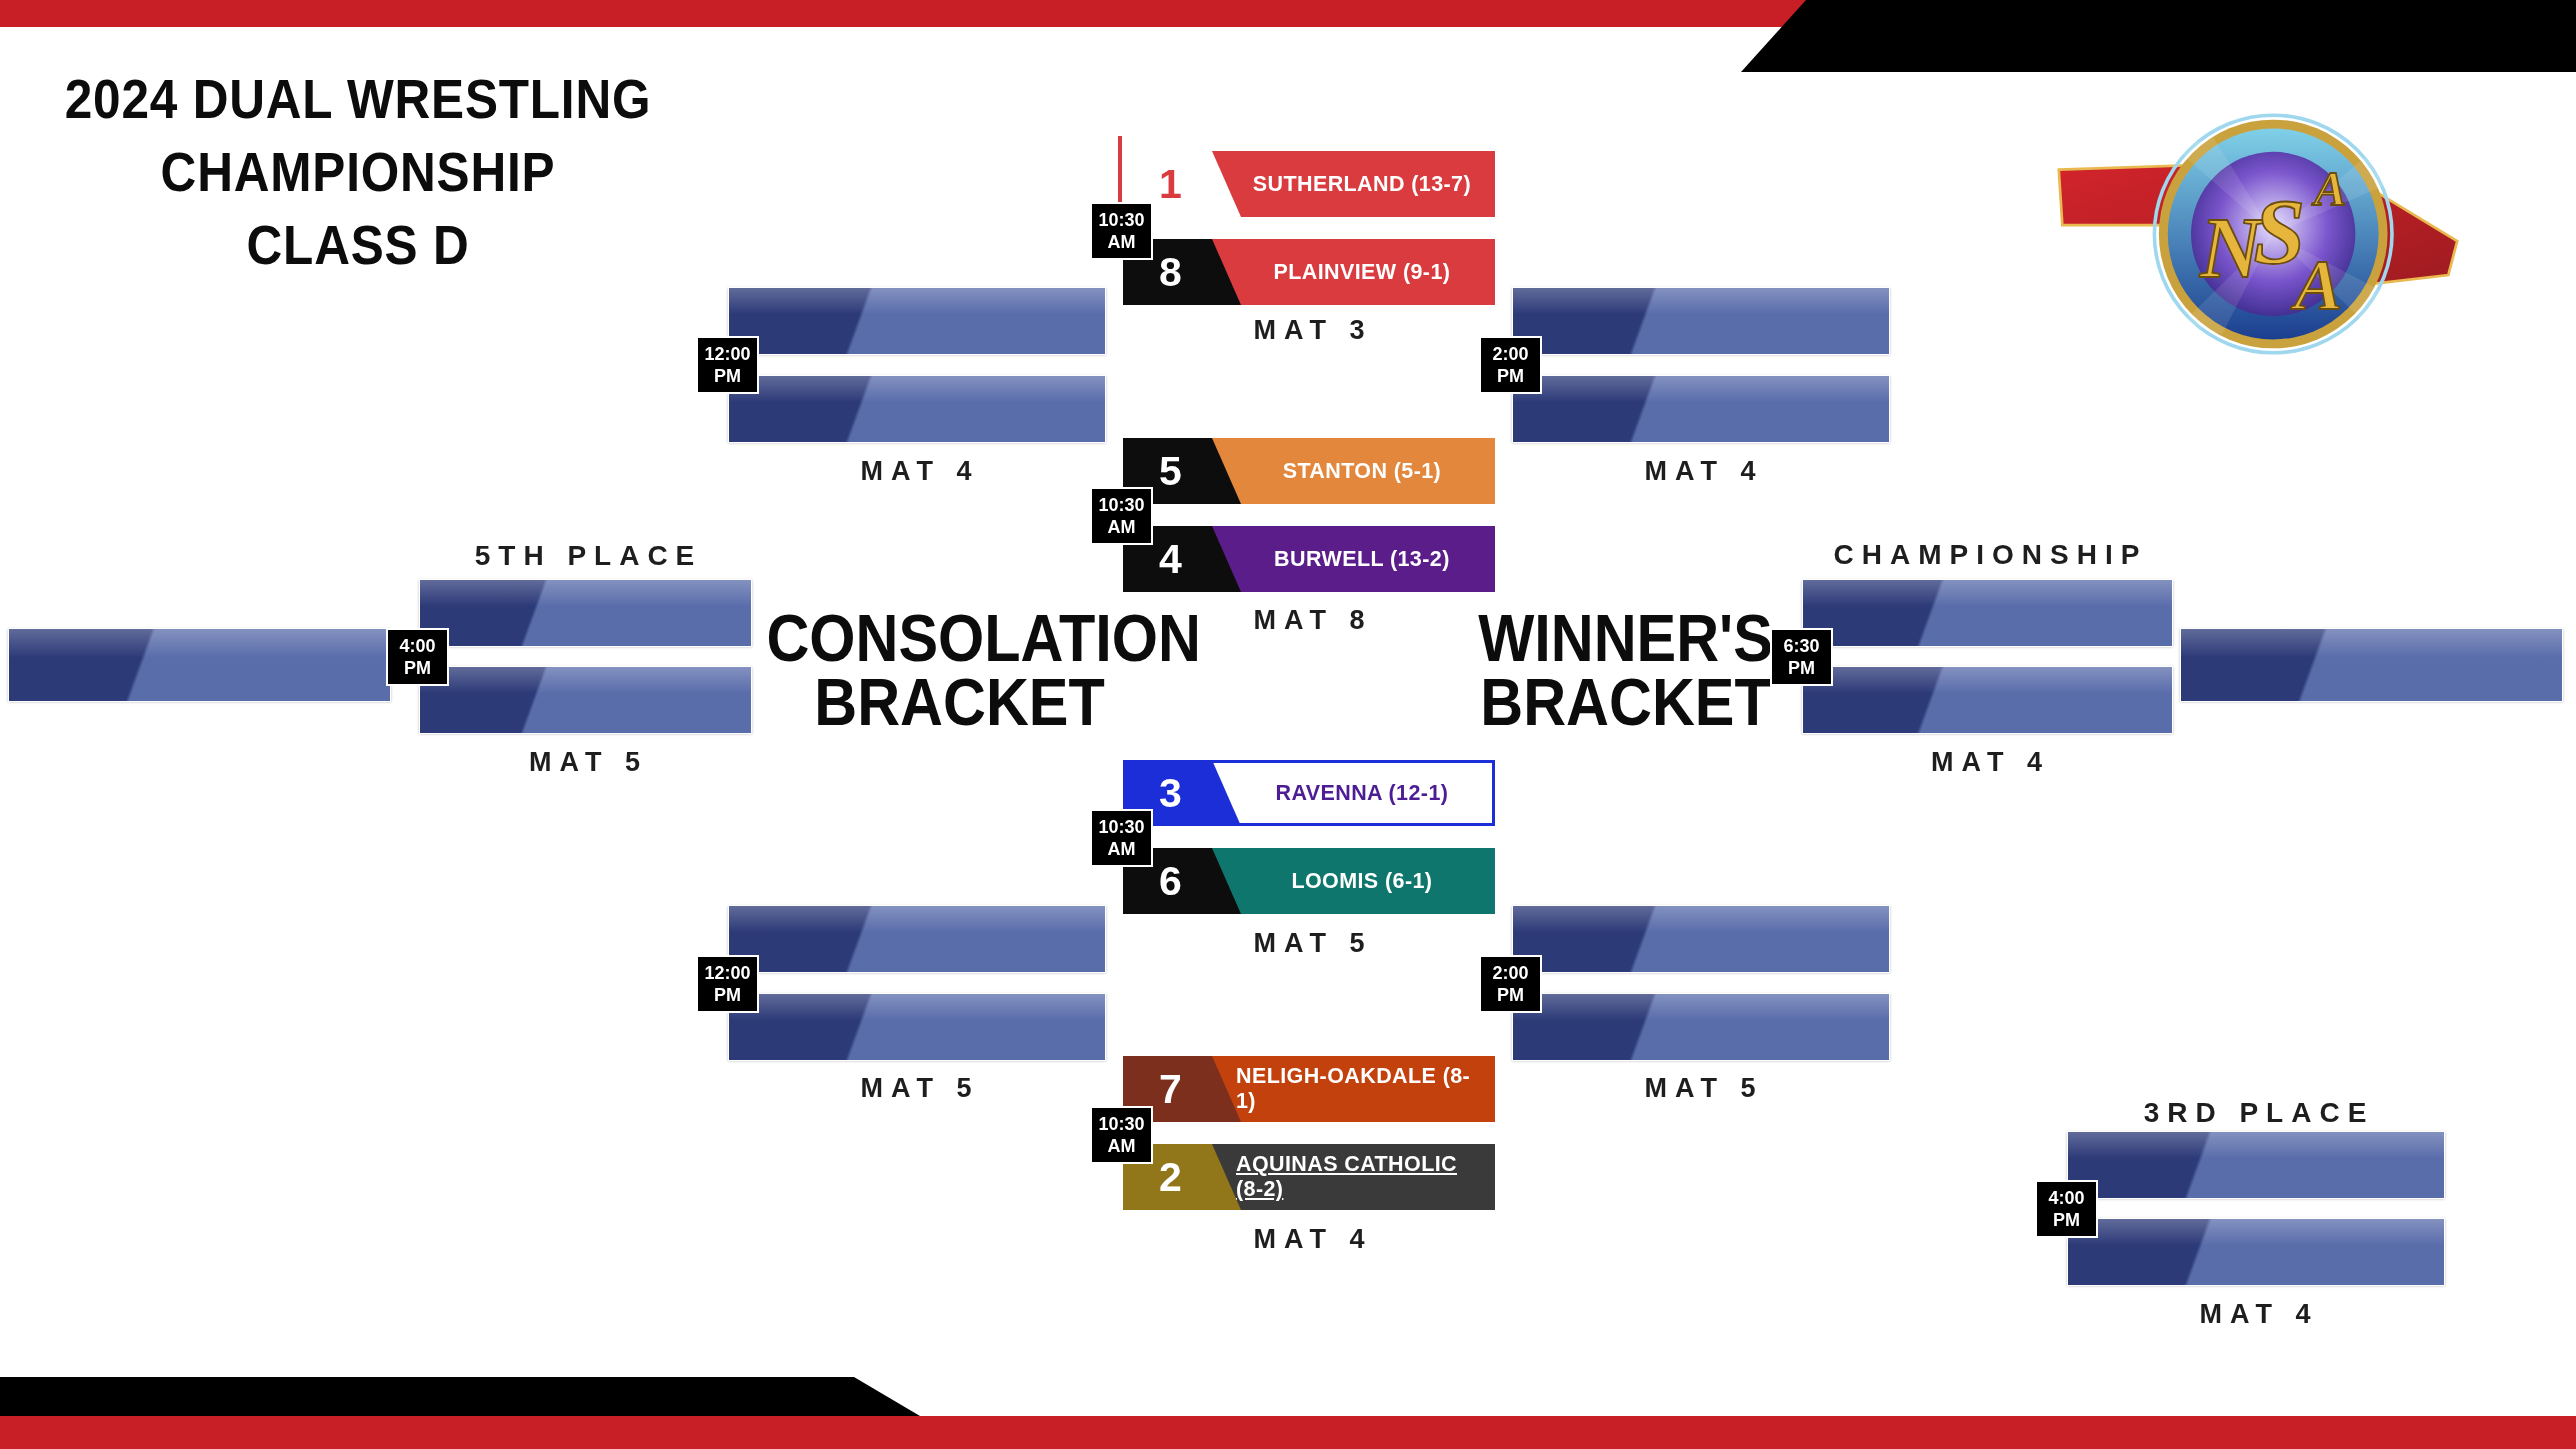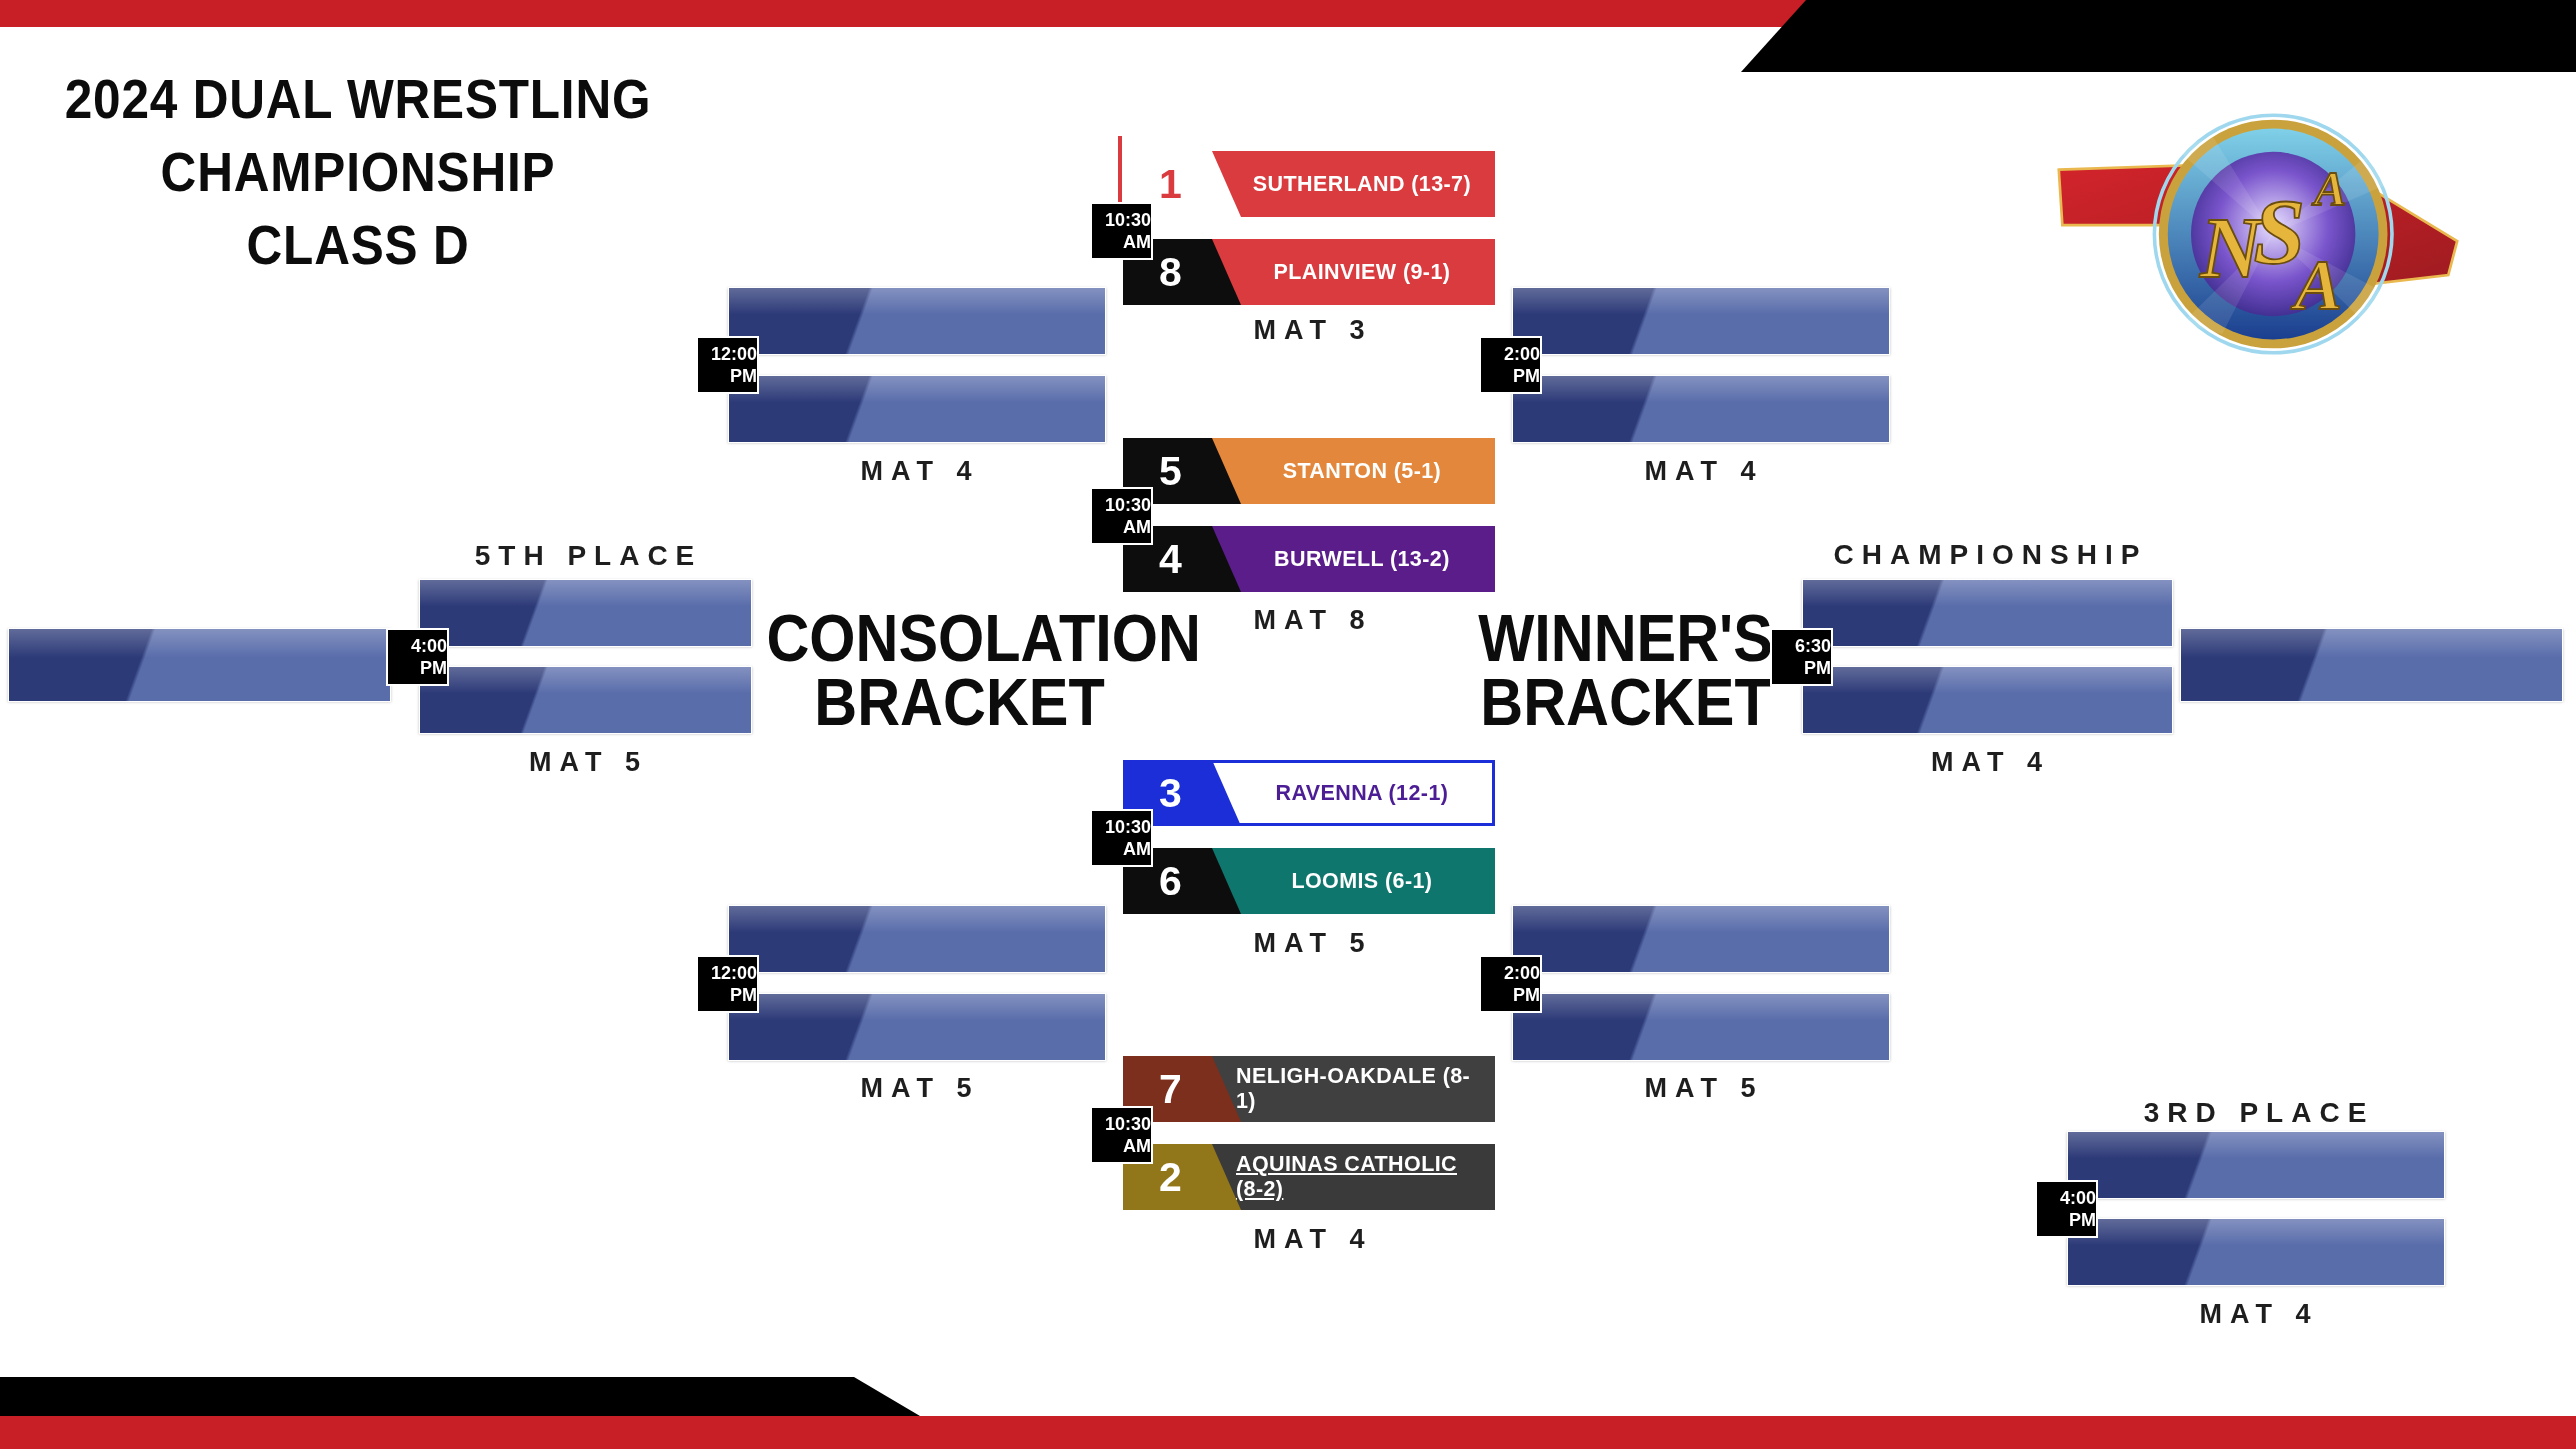--- a/index.html
+++ b/index.html
@@ -23,21 +23,21 @@
   .heading{font-size:66px;line-height:.97;letter-spacing:0;}
   .h-consolation{left:745px;top:606px;width:429px;}
   .h-winners{left:1411px;top:606px;width:429px;}
 
   
   .mat,.plabel{position:absolute;text-align:center;font-weight:600;color:#1e1e1e;
     font-size:27px;letter-spacing:8px;text-indent:8px;}
   .plabel{font-size:28px;}
 
   
-  .badge{position:absolute;width:59px;background:#000;color:#fff;text-align:right;
+  .badge{position:absolute;width:59px;background:#000;color:#fff;text-align:center;
     font-weight:700;font-size:18px;line-height:1.25;padding:4.5px 0;border:2.7px solid #fff;z-index:8;}
 
   
   .slot{position:absolute;width:376px;height:66px;z-index:2;
     background:
       linear-gradient(180deg,rgba(255,255,255,.25),rgba(255,255,255,0) 40%),
       linear-gradient(110deg,#2c3a78 0 35%,#5a6dab 36% 100%);
     border:1.8px solid #fff;box-shadow:0 0.9px 2.7px rgba(0,0,0,.25);}
   .slot.big{width:381px;height:72px;}
 
@@ -49,21 +49,21 @@
     clip-path:polygon(0 0,89px 0,118px 100%,0 100%);
     display:flex;align-items:center;justify-content:center;padding-right:23px;box-sizing:border-box;
     font-size:41px;font-weight:800;color:#fff;}
   .m1t .band{background:#d93b3f;}           .m1t .seed{background:#ffffff;color:#d93b3f;}
   .m1b .band{background:#d93b3f;}           .m1b .seed{background:#0d0d0d;}
   .m2t .band{background:#e2873b;}           .m2t .seed{background:#0d0d0d;}
   .m2b .band{background:#5a1d8a;}           .m2b .seed{background:#0d0d0d;}
   .m3t .band{background:#ffffff;color:#4c1d95;border:3.6px solid #1b2ed8;text-align:right;}
   .m3t .seed{background:#1b2ed8;}
   .m3b .band{background:#0f766e;}           .m3b .seed{background:#0d0d0d;}
-  .m4t .band{background:#404040;justify-content:center;}           .m4t .seed{background:#7c2f1c;}
+  .m4t .band{background:#c2410c;justify-content:center;}           .m4t .seed{background:#7c2f1c;}
   .m4b .band{background:#3a3a3a;text-decoration:underline;}           .m4b .seed{background:#92761a;}
 
   .redline{position:absolute;left:1118px;top:136px;width:3.6px;height:81px;background:#d93b3f;z-index:1;}
 
   
   .logo{position:absolute;left:2030px;top:100px;width:456px;height:268px;}
 </style>
 </head>
 <body>
 

